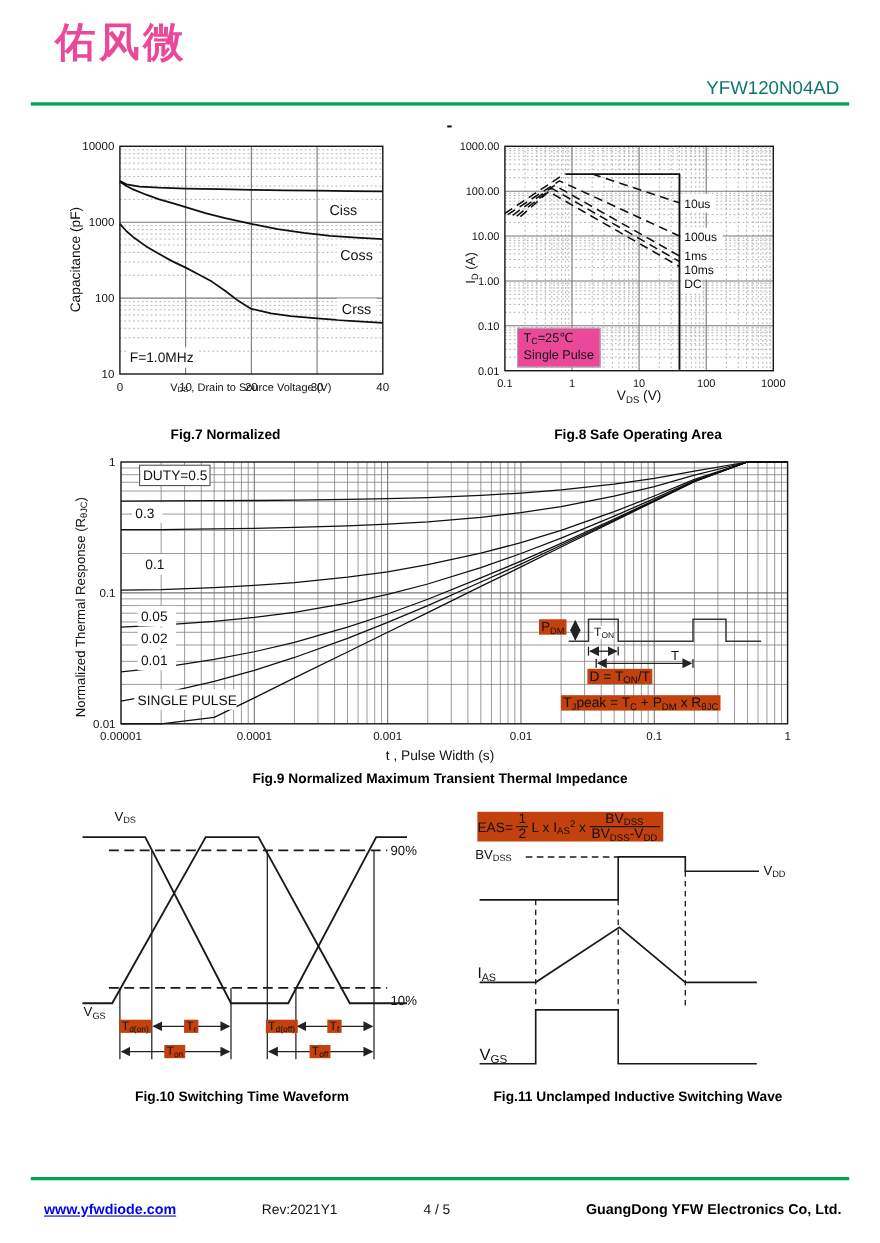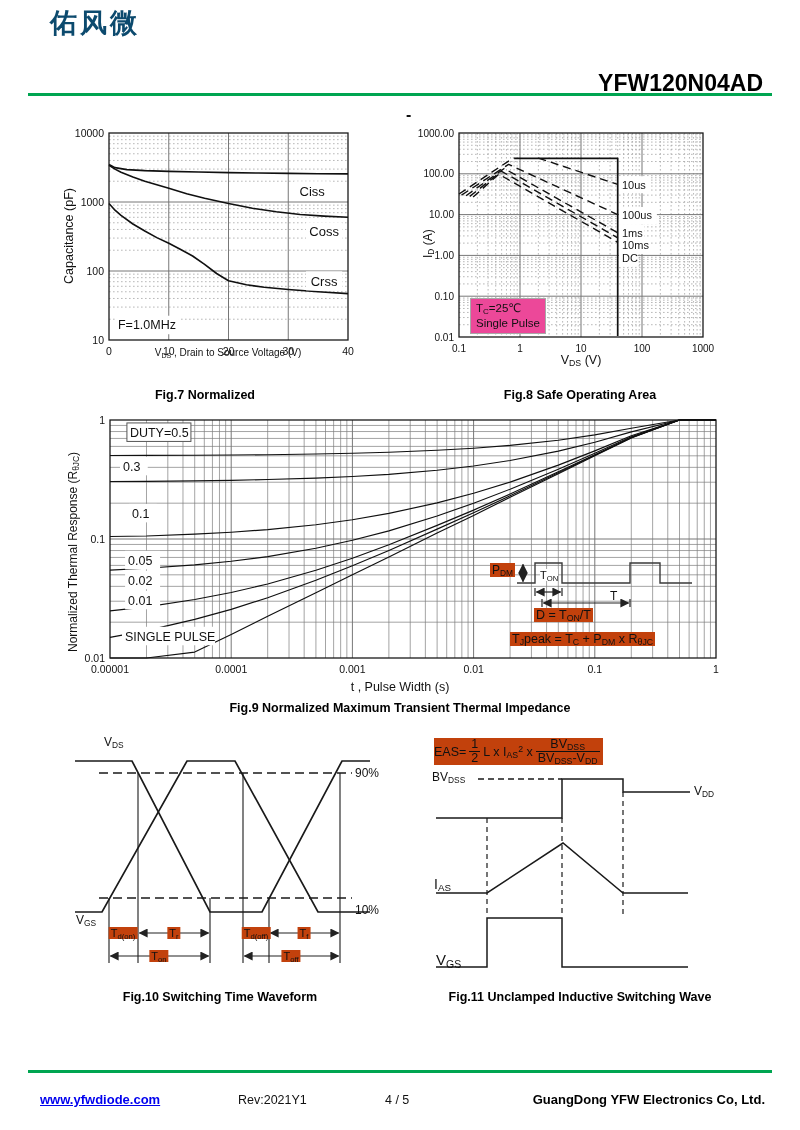--- a/index.html
+++ b/index.html
@@ -7,22 +7,22 @@
        font-family:"Liberation Sans","DejaVu Sans",sans-serif;color:#111;overflow:hidden;}
   .abs{position:absolute;}
   svg{display:block;}
   svg text{font-family:"Liberation Sans","DejaVu Sans",sans-serif;}
   sub{font-size:70%;vertical-align:-0.25em;line-height:0;}
   sup{font-size:70%;vertical-align:0.45em;line-height:0;}
   .logo-latin{font-weight:bold;font-size:44px;letter-spacing:1px;line-height:1;}
   .logo-yf{color:#2ea33c;}
   .logo-w{color:#f08300;}
   .logo-reg{font-size:13px;color:#333;vertical-align:18px;font-weight:bold;}
-  .logo-cn{font-weight:bold;font-size:27px;color:#0c4a6e;letter-spacing:3px;line-height:1;margin-top:0;}
-  .part-no{font-weight:bold;font-size:23px;color:#000000;}
+  .logo-cn{font-weight:bold;font-size:37px;color:#ec4899;letter-spacing:3px;line-height:1;margin-top:10px;}
+  .part-no{font-weight:normal;font-size:17px;color:#0f766e;}
   .rule{background:#00a551;height:3px;}
   .cap{font-weight:bold;font-size:12.5px;text-align:center;color:#000;}
   .rl{position:absolute;font-size:12px;white-space:nowrap;color:#111;}
   .rl.bg{background:#c2410c;padding:0 2px;}
   .rl.ctr{transform:translate(-50%,-50%);}
   .vlabel{position:absolute;transform:rotate(-90deg);transform-origin:left top;white-space:nowrap;font-size:12px;color:#111;}
   .condbox{position:absolute;background:#ec4899;border:1px solid #a8a8a8;padding:2px 5px;font-size:11.5px;line-height:1.3;}
   .formula{position:absolute;font-size:12.5px;white-space:nowrap;display:flex;align-items:center;background:#c2410c;}
   .frac{display:inline-flex;flex-direction:column;align-items:center;margin:0 3px;line-height:1.05;}
   .frac .den{border-top:1.3px solid #111;padding:0 2px;}

